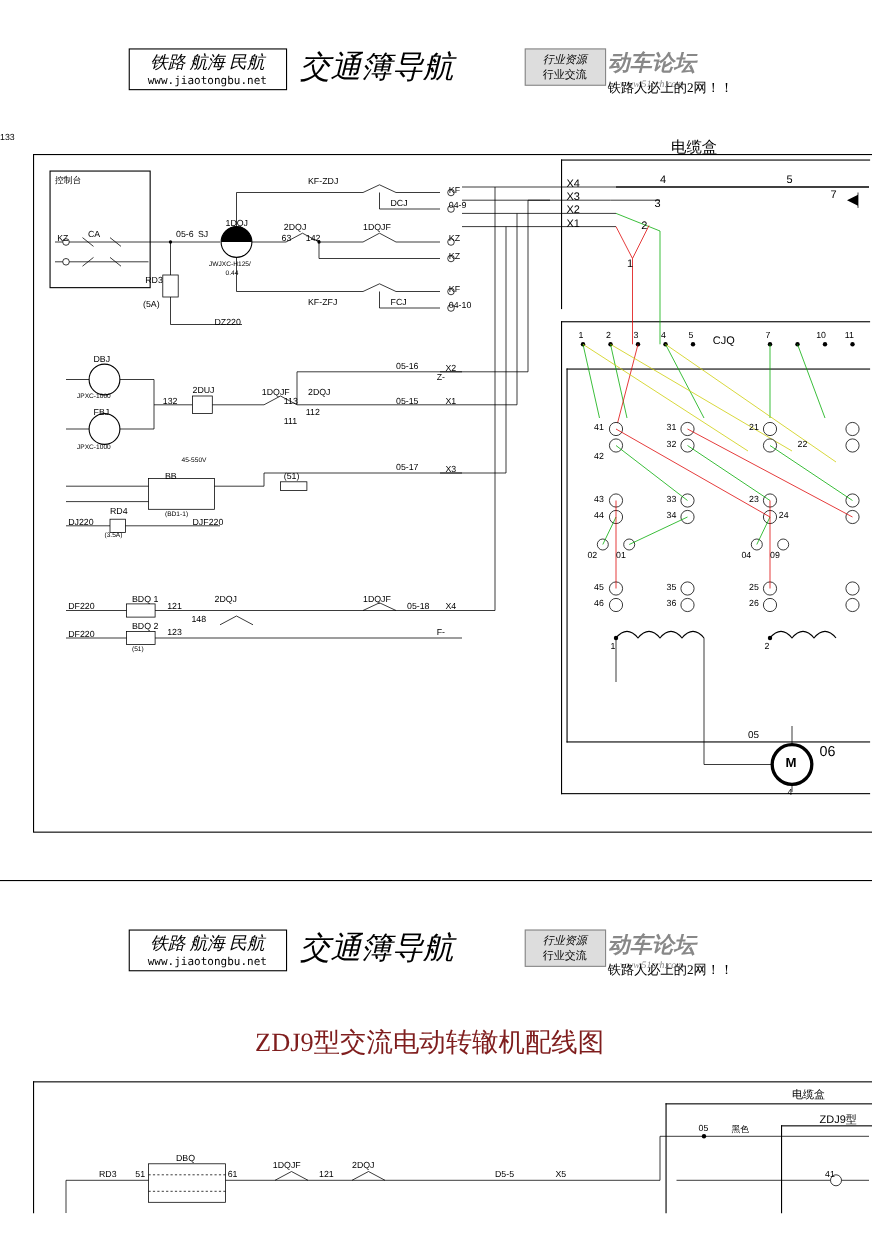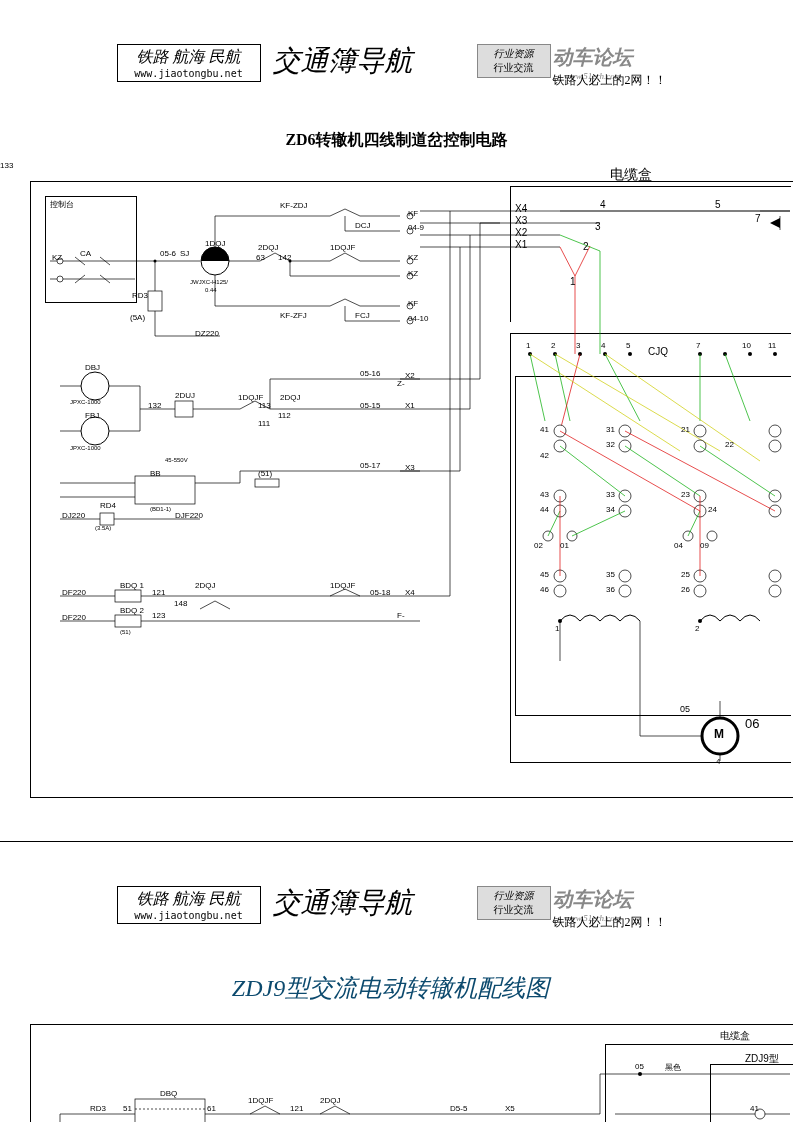--- a/index.html
+++ b/index.html
@@ -68,24 +68,23 @@
   line.green { stroke: #0a0; }
   line.yellow { stroke: #cc0; }
   circle.dot { fill: #000; }
   circle.term { fill: #fff; stroke: #000; stroke-width: 0.7; }
   circle.relay { fill: #fff; stroke: #000; stroke-width: 1; }
   .sep-line { width: 793px; height: 1px; background: #000; margin-top: 40px; }
 
   .diagram2-title {
     text-align: center;
     font-size: 24px;
-    color: #0c4a6e;
+    color: #7f1d1d;
     font-family: "KaiTi", serif;
     margin: 30px 12px 10px 0;
-    font-style: italic;
   }
   .diagram2-area {
     position: relative;
     width: 793px;
     height: 130px;
     overflow: hidden;
   }
 </style>
 </head>
 <body>
@@ -102,21 +101,20 @@
       <div class="l1">行业资源</div>
       <div class="l2">行业交流</div>
     </div>
     <div class="wm-block wm-right-forum">
       <span>动车论坛</span>
       <div style="font-size:9px;color:#888;font-weight:normal;">www.51crh.com</div>
     </div>
     <div class="wm-block wm-right2">铁路人必上的2网！！</div>
   </div>
 
-  <div class="diagram-title">ZD6转辙机四线制道岔控制电路</div>
 
   <div class="diagram-area">
 
     <div class="box-outline" style="left:30px; top:20px; width:800px; height:615px; border-width:1.5px;"></div>
 
     <div class="box-outline" style="left:45px; top:35px; width:90px; height:105px;"></div>
     <div class="diag-label" style="left:50px; top:38px;">控制台</div>
 
     <div class="diag-label big" style="left:610px; top:5px; font-size:14px;">电缆盒</div>
     <div class="box-outline" style="left:510px; top:25px; width:280px; height:135px; border-bottom:none; border-right:none;"></div>

